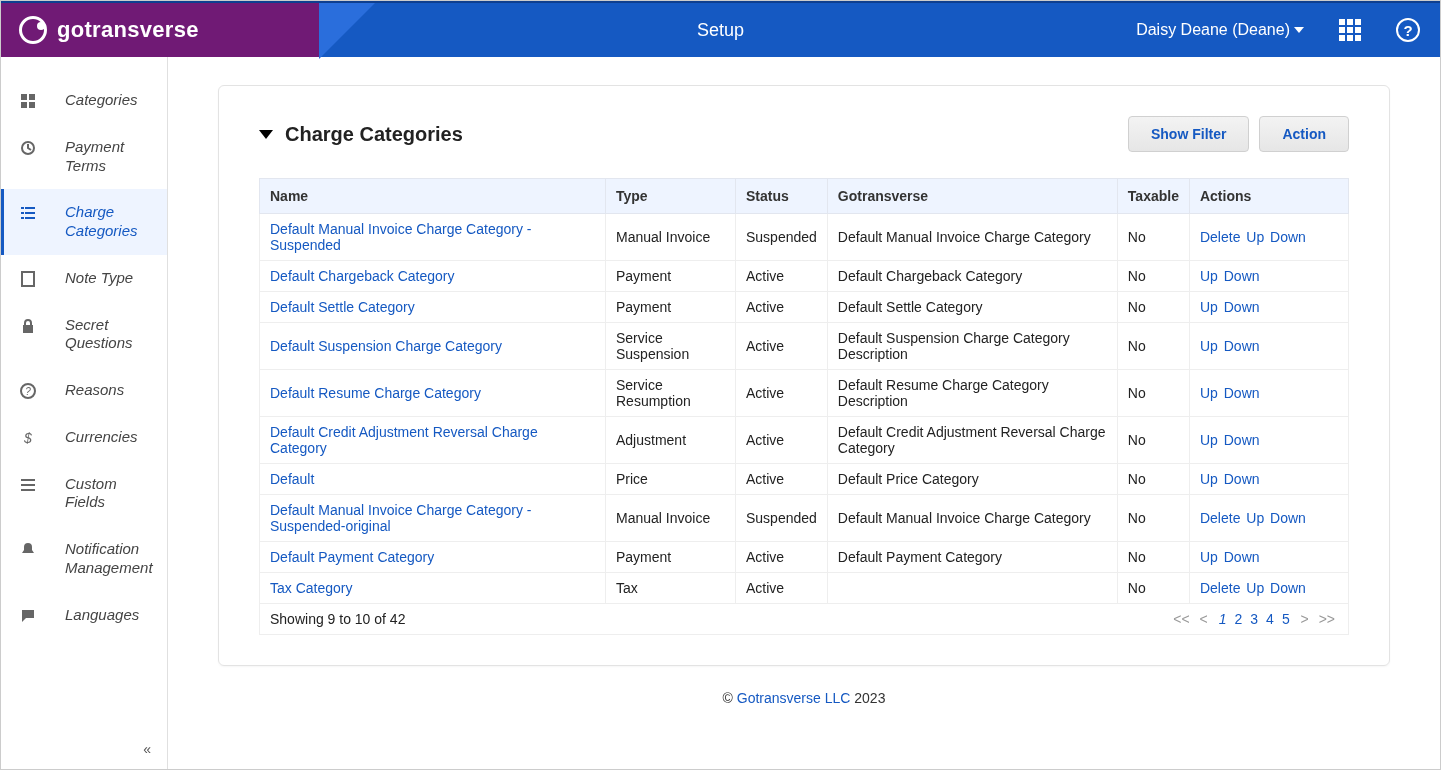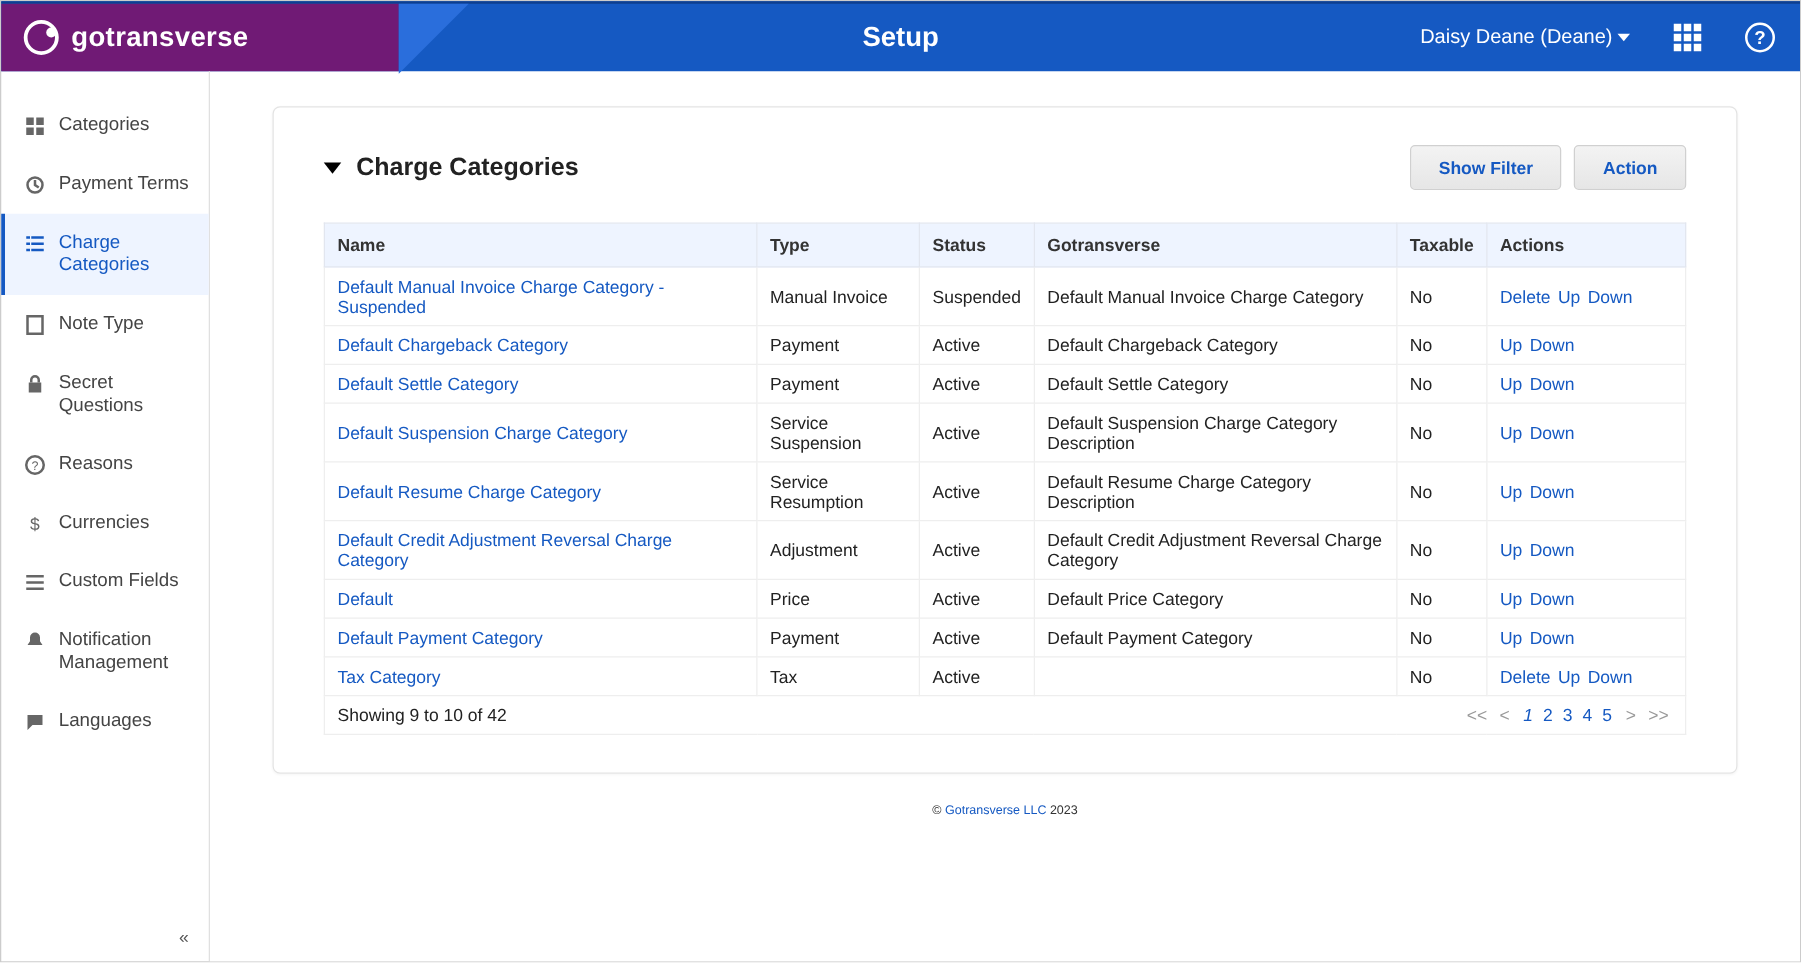--- a/index.html
+++ b/index.html
@@ -14,32 +14,32 @@
     height: 100%; display: flex; align-items: center; padding-left: 18px; padding-right: 120px;
     background: #701a75; position: relative;
   }
   .brand-wrap::after {
     content: ""; position: absolute; right: -56px; top: 0; width: 0; height: 0;
     border-top: 56px solid #2a6edc; border-right: 56px solid transparent;
   }
   .brand-logo { width: 28px; height: 28px; border: 3px solid #fff; border-radius: 50%; margin-right: 10px; position: relative; }
   .brand-logo::after { content:""; position:absolute; width:8px; height:8px; background:#fff; border-radius:50%; right:-1px; top:3px; }
   .brand-text { font-size: 22px; font-weight: bold; letter-spacing: 0.3px; }
-  .top-title { position:absolute; left:50%; transform:translateX(-50%); font-size: 22px; font-weight: bold; }
+  .top-title { position:absolute; left:50%; transform:translateX(-50%); font-size: 18px; }
   .top-right { margin-left: auto; display:flex; align-items:center; gap:35px; padding-right:20px; font-size:16px; }
   .user-drop { display:inline-flex; align-items:center; gap:4px; cursor:pointer; }
   .caret-down { width:0; height:0; border-left:5px solid transparent; border-right:5px solid transparent; border-top:6px solid #fff; }
   .grid-icon { width:22px; height:22px; display:grid; grid-template-columns:repeat(3,6px); grid-template-rows:repeat(3,6px); gap:2px; cursor:pointer; }
   .grid-icon span { background:#fff; }
   .help-icon { width:24px; height:24px; border:2px solid #fff; border-radius:50%; display:flex; align-items:center; justify-content:center; font-weight:bold; cursor:pointer; font-size:15px; }
 
   
   .body { flex:1; display:flex; min-height:0; }
   .sidebar { width:167px; border-right:1px solid #e0e0e0; padding-top:20px; flex-shrink:0; position:relative; }
-  .side-item { display:flex; align-items:flex-start; gap:10px; padding:14px 14px 14px 18px; font-size:15px; color:#444; cursor:pointer; line-height:1.25; }
+  .side-item { display:flex; align-items:flex-start; gap:28px; padding:14px 14px 14px 18px; font-size:15px; color:#444; cursor:pointer; line-height:1.25;font-style:italic; }
   .side-item .icon-slot { width:18px; flex-shrink:0; color:#666; display:flex; justify-content:center; padding-top:2px; }
   .side-item.active { background:#eef4ff; color:#1559c2; border-left:3px solid #1559c2; padding-left:15px; }
   .side-item.active .icon-slot { color:#1559c2; }
   .collapse-btn { position:absolute; bottom:12px; right:16px; color:#555; font-size:14px; cursor:pointer; }
 
   .main { flex:1; background:#fff; overflow:auto; }
   .card {
     margin: 28px 50px 14px 50px; border:1px solid #e3e3e3; border-radius:6px; padding:30px 40px 30px 40px;
     box-shadow: 0 1px 2px rgba(0,0,0,0.04);
   }
@@ -56,21 +56,21 @@
   table.data th { background:#eef4ff; text-align:left; font-weight:bold; padding:9px 10px; border:1px solid #e2e6ef; color:#333; font-size:14px; }
   table.data td { padding:7px 10px; border:1px solid #eee; vertical-align:middle; font-size:14px; }
   table.data td a, table.data td .link { color:#1559c2; text-decoration:none; cursor:pointer; }
   .actions-cell .link { margin-right:2px; }
   .footer-row td { background:#fff; }
   .paginator { float:right; color:#555; }
   .paginator .pg { margin:0 4px; cursor:pointer; color:#1559c2; }
   .paginator .pg.current { font-style:italic; }
   .paginator .nav { color:#999; margin:0 3px; }
 
-  .page-footer { text-align:center; color:#333; font-size:10px; padding:10px 0 20px; }
+  .page-footer { text-align:center; color:#333; font-size:14px; padding:10px 0 20px; }
   .page-footer a { color:#1559c2; text-decoration:none; }
 
   
   svg.ic { width:16px; height:16px; fill:currentColor; }
 </style>
 </head>
 <body>
 
 <div class="app">
 
@@ -272,20 +272,28 @@
                 <td>No</td>
                 <td class="actions-cell"><span class="link">Up </span><span class="link">Down </span></td>
               </tr>
               <tr>
                 <td><a href="#">Default</a></td>
                 <td>Price</td>
                 <td>Active</td>
                 <td>Default Price Category</td>
                 <td>No</td>
                 <td class="actions-cell"><span class="link">Up </span><span class="link">Down </span></td>
+              </tr>
+              <tr>
+                <td><a href="#">Default Manual Invoice Charge Category - Suspended-original</a></td>
+                <td>Manual Invoice</td>
+                <td>Suspended</td>
+                <td>Default Manual Invoice Charge Category</td>
+                <td>No</td>
+                <td class="actions-cell"><span class="link">Delete </span><span class="link">Up </span><span class="link">Down </span></td>
               </tr>
               <tr>
                 <td><a href="#">Default Payment Category</a></td>
                 <td>Payment</td>
                 <td>Active</td>
                 <td>Default Payment Category</td>
                 <td>No</td>
                 <td class="actions-cell"><span class="link">Up </span><span class="link">Down </span></td>
               </tr>
               <tr>

